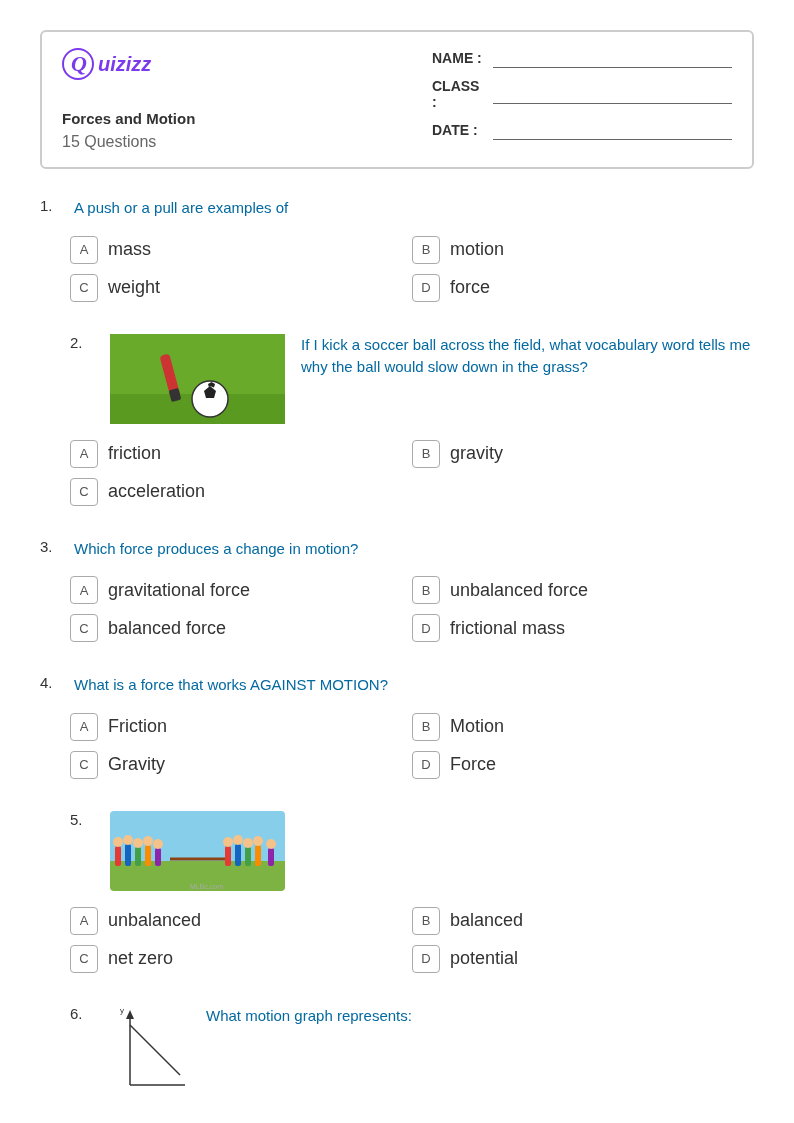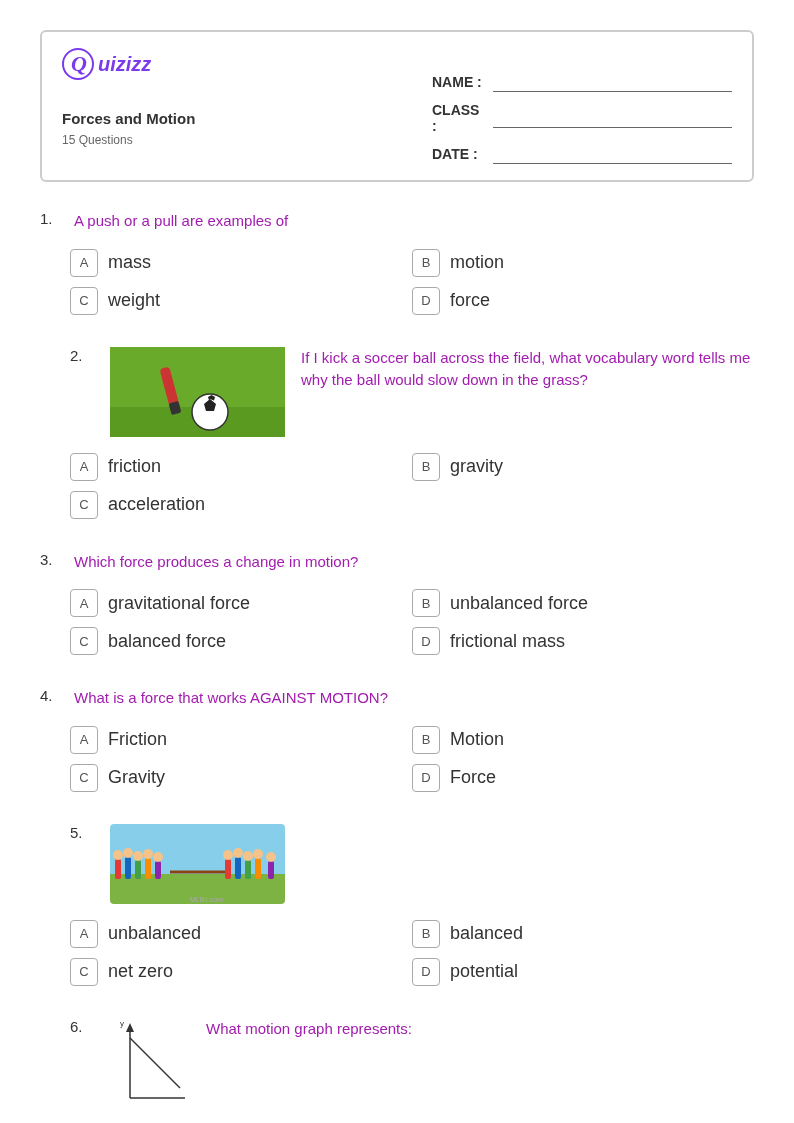--- a/index.html
+++ b/index.html
@@ -65,30 +65,29 @@
     }
 
     .quiz-title {
       font-size: 15px;
       font-weight: 600;
       color: #333;
       margin-top: 24px;
     }
 
     .quiz-count {
-      font-size: 12px;
+      font-size: 16px;
       color: #666;
     }
 
     .header-right {
       display: flex;
       flex-direction: column;
       gap: 10px;
       min-width: 300px;
-      margin-top: 24px;
     }
 
     .field-row {
       display: flex;
       align-items: center;
       gap: 6px;
     }
 
     .field-label {
       font-size: 14px;
@@ -116,21 +115,21 @@
     }
 
     .question-num {
       font-size: 15px;
       color: #333;
       min-width: 24px;
     }
 
     .question-text {
       font-size: 15px;
-      color: #a21caf;
+      color: #0369a1;
       line-height: 1.5;
       flex: 1;
     }
 
     .soccer-image {
       width: 175px;
       height: 90px;
       background: linear-gradient(135deg, #5a8a2a 0%, #7cb342 50%, #4a7a1a 100%);
       border-radius: 4px;
       position: relative;

